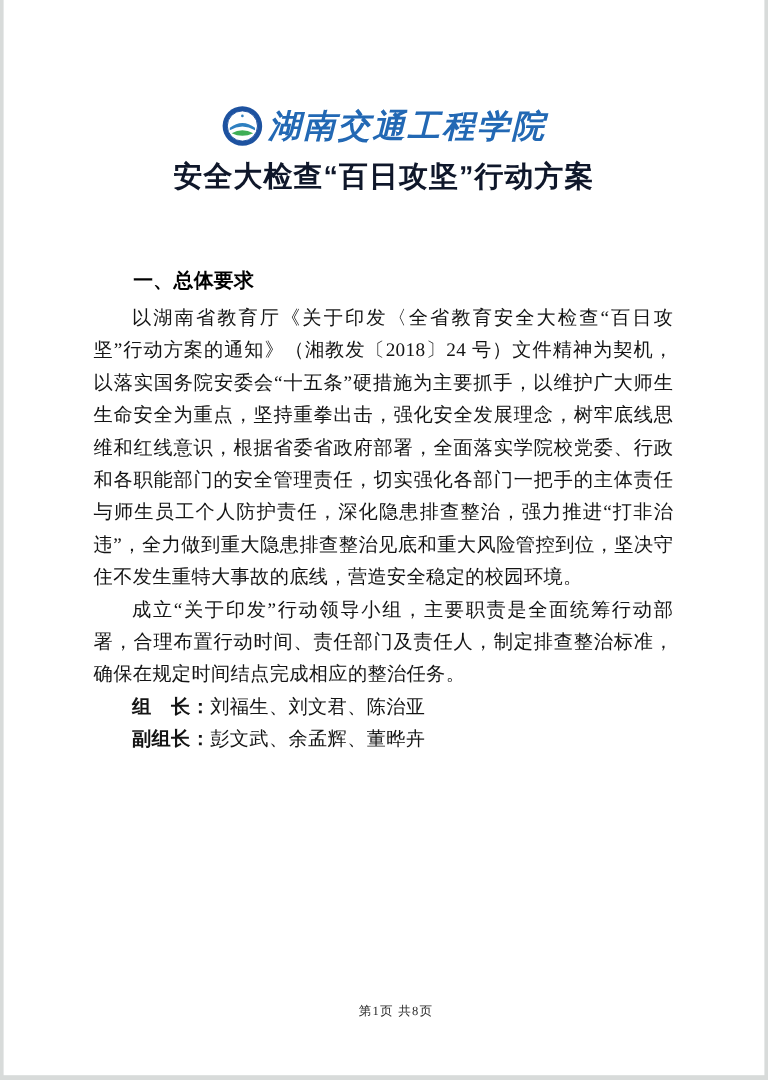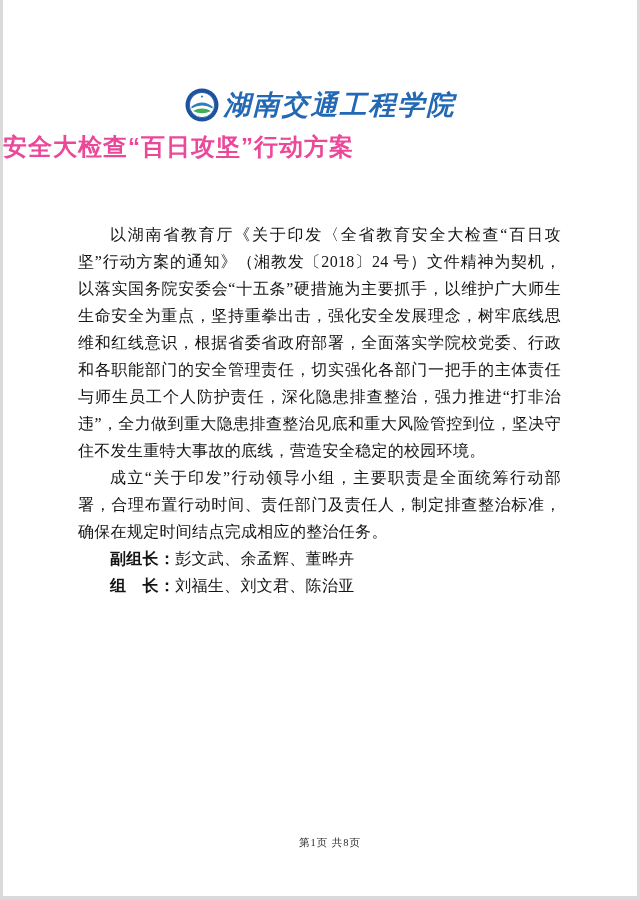--- a/index.html
+++ b/index.html
@@ -8,39 +8,39 @@
     width: 640px; height: 900px; overflow: hidden;
     font-family: "Liberation Serif", "DejaVu Serif", serif;
     background: #d8dbda;
   }
   .viewport { position: relative; width: 640px; height: 900px; background: #d8dbda; }
   .page {
     position: absolute; left: 3px; top: 0;
     width: 634px; height: 896px;
     background: #ffffff;
   }
-  .header { margin-top: 86px; }
+  .header { margin-top: 86px; text-align: center; }
   .school-row {
     display: flex; align-items: center; justify-content: center;
     gap: 5px; height: 38px;
   }
   .logo { display: inline-flex; width: 34px; height: 34px; }
   .school-name {
     color: #2268b4;
     font-size: 27px;
     font-style: italic;
     font-weight: 600;
     letter-spacing: 2px;
     font-family: "Liberation Serif", "DejaVu Serif", serif;
   }
   .doc-title {
     margin: 7px 0 0 0;
     font-size: 24px;
     font-weight: bold;
-    color: #ec4899;
+    color: #0f172a;
     letter-spacing: 1px;
     font-family: "Liberation Sans", "DejaVu Sans", sans-serif;
   }
   .body-text {
     margin: 58px 76px 0 75px;
     font-size: 16px;
     line-height: 27px;
     color: #141414;
     text-align: justify;
     letter-spacing: 0.3px;
@@ -83,24 +83,25 @@
             <path d="M8 23 Q17 18.2 26 23 Q17 27.4 8 23 Z" fill="#3fae56"></path>
             <circle cx="17" cy="8.6" r="1.1" fill="#2e7fc0"></circle>
           </svg>
         </span>
         <span class="school-name">湖南交通工程学院</span>
       </div>
       <h1 class="doc-title">安全大检查“百日攻坚”行动方案</h1>
     </div>
 
     <div class="body-text">
+      <h2 class="heading">一、总体要求</h2>
       <p class="para">以湖南省教育厅《关于印发〈全省教育安全大检查“百日攻坚”行动方案的通知》（湘教发〔2018〕24 号）文件精神为契机，以落实国务院安委会“十五条”硬措施为主要抓手，以维护广大师生生命安全为重点，坚持重拳出击，强化安全发展理念，树牢底线思维和红线意识，根据省委省政府部署，全面落实学院校党委、行政和各职能部门的安全管理责任，切实强化各部门一把手的主体责任与师生员工个人防护责任，深化隐患排查整治，强力推进“打非治违”，全力做到重大隐患排查整治见底和重大风险管控到位，坚决守住不发生重特大事故的底线，营造安全稳定的校园环境。</p>
       <p class="para">成立“关于印发”行动领导小组，主要职责是全面统筹行动部署，合理布置行动时间、责任部门及责任人，制定排查整治标准，确保在规定时间结点完成相应的整治任务。</p>
+      <p class="role-line"><span class="role-label">组　长：</span><span>刘福生、刘文君、陈治亚</span></p>
       <p class="role-line"><span class="role-label">副组长：</span><span>彭文武、余孟辉、董晔卉</span></p>
-      <p class="role-line"><span class="role-label">组　长：</span><span>刘福生、刘文君、陈治亚</span></p>
     </div>
 
     <div class="footer">
       <span>第1页 共8页</span>
     </div>
 
   </div>
 </div>
 
 </body></html>

